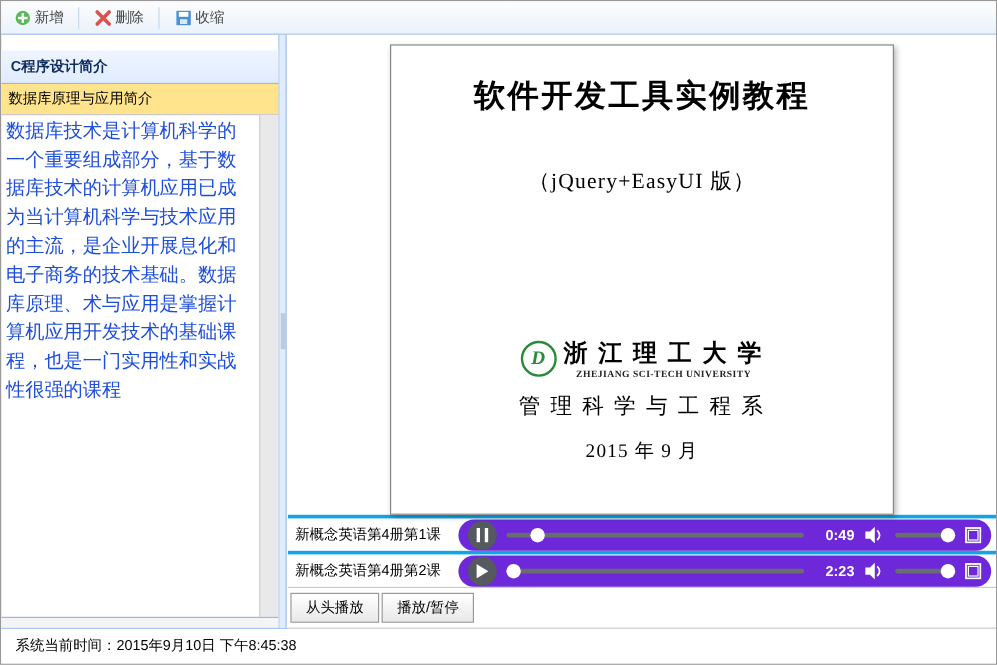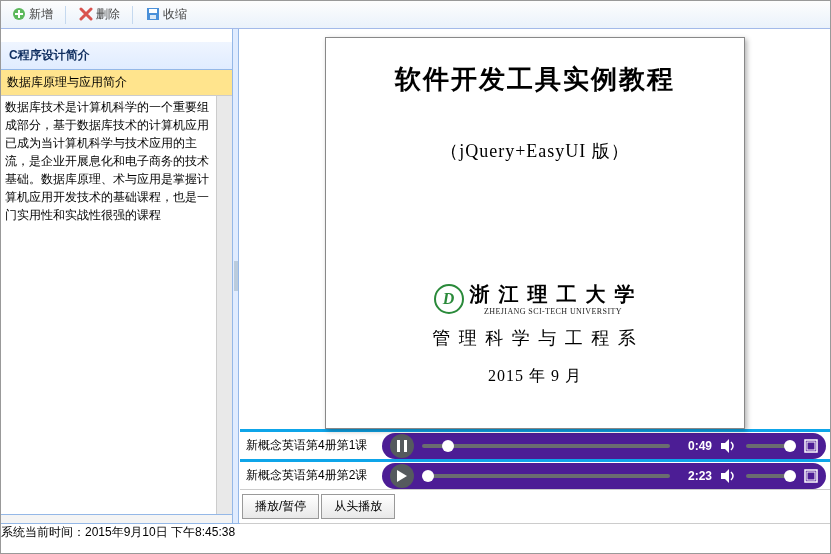--- a/index.html
+++ b/index.html
@@ -1,57 +1,57 @@
 <!DOCTYPE html>
 <html><head>
 <meta charset="utf-8">
 <style>
 * { box-sizing: border-box; margin: 0; padding: 0; }
 body { font-family: "Microsoft YaHei", Arial, sans-serif; font-size: 12px; background: #fff; width: 831px; height: 554px; overflow: hidden; border: 1px solid #999; }
 .toolbar { height: 28px; background: linear-gradient(#fdfdfd, #eaf2fb); border-bottom: 1px solid #a3bae9; display: flex; align-items: center; padding: 0 4px; gap: 2px; }
-.tb-btn { display: flex; align-items: flex-start; gap: 2px; padding: 2px 6px; cursor: pointer; color: #444; }
+.tb-btn { display: flex; align-items: flex-end; gap: 2px; padding: 2px 6px; cursor: pointer; color: #444; }
 .tb-sep { width: 1px; height: 18px; background: #c5d9ef; margin: 0 4px; }
 .icon { width: 16px; height: 16px; display: inline-flex; align-items: center; justify-content: center; }
 .main { display: flex; height: 494px; }
 .left-panel { width: 232px; border-right: 1px solid #95b8e7; display: flex; flex-direction: column; }
 .panel-header { background: linear-gradient(#eff5ff, #e0ecff); color: #0e2d5f; font-weight: bold; padding: 5px 8px; border-bottom: 1px solid #95b8e7; margin-top: 13px; }
 .sub-header { background: #ffe48d; color: #000; padding: 4px 6px; border-bottom: 1px solid #ccc; }
-.left-body { flex: 1; padding: 2px 4px; font-size: 12px; line-height: 1.5; color: #000000; overflow: hidden; }
+.left-body { flex: 1; padding: 2px 4px; font-size: 16px; line-height: 1.5; color: #1d4ed8; overflow: hidden; }
 .left-scroll { width: 16px; background: #e9e9e9; border-left: 1px solid #ccc; }
 .left-wrap { display: flex; flex: 1; }
 .left-footer { padding: 4px 6px; border-top: 1px solid #95b8e7; background: #f4f4f4; color: #333; }
 .splitter { width: 6px; background: #e0ecff; border-right: 1px solid #95b8e7; cursor: col-resize; display:flex; align-items:center; justify-content:center; }
 .splitter-handle { width:4px; height:30px; background:#bcd; }
 .right-panel { flex: 1; display: flex; flex-direction: column; border-left:1px solid #fff; }
 .doc-area { flex: 1; background: #fff; padding: 8px 12px 0 12px; }
 .doc-page { width: 420px; height: 392px; margin: 0 auto; background: #fff; border: 1px solid #888; box-shadow: 2px 2px 5px rgba(0,0,0,0.3); padding: 18px 20px 10px; text-align: center; font-family: SimSun, serif; position:relative; }
 .doc-title { font-size: 26px; font-family: KaiTi, STKaiti, serif; font-weight: bold; letter-spacing: 2px; margin-top: 6px; }
 .doc-subtitle { font-size: 18px; font-family: SimSun, serif; margin-top: 42px; letter-spacing: 1px; }
 .uni-block { margin-top: 118px; }
 .uni-row { display: flex; align-items: center; justify-content: center; gap: 6px; }
 .uni-logo { width: 30px; height: 30px; border: 2px solid #2a8a3a; border-radius: 50%; display:flex; align-items:center; justify-content:center; color:#2a8a3a; font-style:italic; font-weight:bold; font-size:16px; font-family: serif; }
 .uni-name { font-family: KaiTi, STKaiti, serif; font-size: 20px; font-weight: bold; letter-spacing: 2px; }
-.uni-en { font-size: 8px; letter-spacing: 0.4px; color:#222; margin-top:-1px; }
+.uni-en { font-size: 8px; letter-spacing: 0.4px; color:#222; margin-top:-1px;font-weight:bold; }
 .dept { font-family: KaiTi, STKaiti, serif; font-size: 18px; margin-top: 10px; letter-spacing: 2px; }
 .date { font-size: 16px; margin-top: 16px; letter-spacing: 1px; }
 .media-area { background: #fff; }
 .media-row { display: flex; align-items: center; border-top: 3px solid #0ea5e9; height: 30px; }
 .media-label { width: 142px; padding: 0 6px; color: #000; font-size:12px; }
-.player { flex: 1; height: 26px; margin: 2px 4px 2px 0; background: #4c1d95; border-radius: 13px; display: flex; align-items: center; padding: 0 8px; gap: 8px; color: #fff; font-size: 12px; }
+.player { flex: 1; height: 26px; margin: 2px 4px 2px 0; background: #6d28d9; border-radius: 13px; display: flex; align-items: center; padding: 0 8px; gap: 8px; color: #fff; font-size: 12px; }
 .p-btn { width: 24px; height: 24px; border-radius: 50%; background: #555a5e; display:flex; align-items:center; justify-content:center; cursor:pointer; }
 .track { flex: 1; height: 4px; background: #6a6d70; border-radius: 2px; position: relative; }
 .thumb { position:absolute; top:-4px; width:12px; height:12px; border-radius:50%; background:#fff; }
 .time { min-width: 34px; text-align: right; font-family: Arial; font-weight:bold; }
 .vol-icon { width:18px; display:flex; align-items:center; justify-content:center; }
 .vol-track { width: 50px; height: 4px; background: #6a6d70; border-radius:2px; position:relative; }
 .vol-track .thumb { left: 38px; }
 .fs-icon { cursor:pointer; display:flex; }
 .media-controls { border-top:1px solid #ccc; border-bottom:1px solid #ccc; padding:4px 2px; display:flex; gap:2px; }
 .ctl-btn { border:1px solid #999; background: linear-gradient(#fff,#e8e8e8); padding:3px 12px; cursor:pointer; font-size:12px; font-family: SimSun, sans-serif; }
-.statusbar { height: 30px; border-top:1px solid #95b8e7; display:flex; align-items:flex-start; padding:0 0; background:#fff; justify-content:space-between; }
+.statusbar { height: 30px; border-top:1px solid #95b8e7; display:flex; align-items:center; padding:0 12px; background:#fff; justify-content:space-between; }
 .watermark { color:#d9d9d9; font-size:13px; letter-spacing:0.5px; }
 </style>
 </head>
 <body>
 
 <div class="toolbar">
   <div class="tb-btn">
     <span class="icon">
       <svg width="14" height="14">
           <circle cx="7" cy="7" r="6" fill="#5cb85c"></circle>
@@ -171,22 +171,22 @@
             </div>
           <div class="fs-icon">
             <svg width="14" height="14">
                 <rect x="1" y="1" width="12" height="12" fill="none" stroke="#fff" stroke-width="1.5"></rect>
                 <rect x="3" y="3" width="8" height="8" fill="none" stroke="#fff" stroke-width="1"></rect>
               </svg>
           </div>
         </div>
       </div>
       <div class="media-controls">
+        <button class="ctl-btn">从头播放</button>
         <button class="ctl-btn">播放/暂停</button>
-        <button class="ctl-btn">从头播放</button>
       </div>
     </div>
   </div>
 </div>
 
 <div class="statusbar">
   <span>系统当前时间：2015年9月10日  下午8:45:38</span>
 </div>
 
 </body></html>

